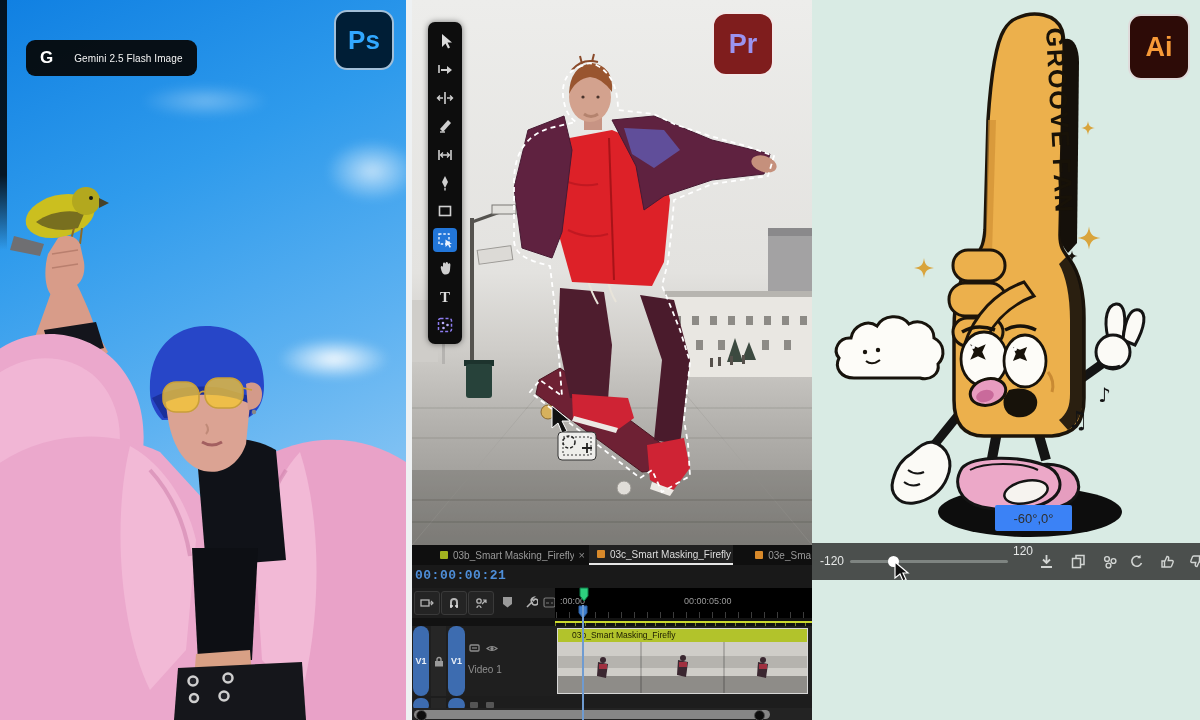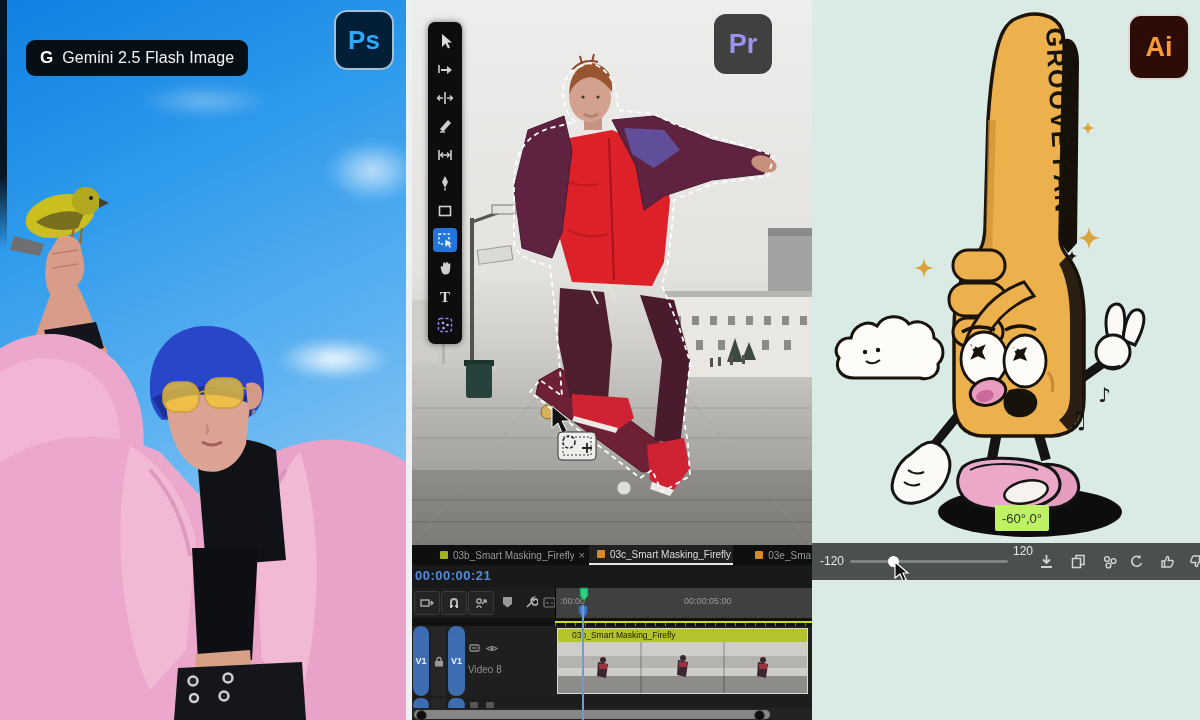--- a/index.html
+++ b/index.html
@@ -10,35 +10,35 @@
   
   #panel-left{left:0;top:0;width:406px;height:720px;overflow:hidden;
     background:linear-gradient(155deg,#1080e2 0%,#2f9bec 28%,#5eb2f1 55%,#8ec8f4 78%,#a7d3f4 100%);}
   .cloud{position:absolute;border-radius:50%;filter:blur(4px);
     background:radial-gradient(closest-side,rgba(255,255,255,.95),rgba(255,255,255,0));}
   #left-edge-shade{left:0;top:0;width:7px;height:250px;
     background:linear-gradient(#000 0%,#000 70%,transparent 100%);opacity:.85;}
   #gemini-badge{left:26px;top:40px;height:36px;display:flex;align-items:center;gap:9px;
     background:rgba(5,5,5,.93);border-radius:9px;padding:0 14px;color:#f4f4f4;}
   #gemini-badge .gicon{font-weight:bold;font-size:17px;color:#fff;}
-  #gemini-badge .glabel{font-size:16px;letter-spacing:.1px;}
+  #gemini-badge .glabel{font-size:10px;letter-spacing:.1px;margin-left:12px;}
   #prompt-box{left:26px;top:86px;width:228px;background:rgba(5,5,5,.93);border-radius:10px;
     padding:9px 11px;color:#f6f6f6;font-size:13px;line-height:1.38;letter-spacing:-.2px;}
   #prompt-caret{display:inline-block;width:1.5px;height:12px;background:#fff;margin-left:1px;
     vertical-align:-2px;}
   .app-badge{display:flex;align-items:center;justify-content:center;border-radius:13px;
     font-weight:bold;}
   #ps-badge{left:334px;top:10px;width:56px;height:56px;background:#001e36;
     border:2px solid rgba(190,220,245,.85);color:#31a8ff;font-size:26px;}
   #divider-lm{left:406px;top:0;width:6px;height:720px;background:#eef1f3;}
 
   
   #panel-mid{left:412px;top:0;width:400px;height:720px;background:#1b1b1b;}
   #video-area{left:0;top:0;width:400px;height:545px;overflow:hidden;}
-  #pr-badge{left:300px;top:12px;width:58px;height:60px;background:#404040;
+  #pr-badge{left:300px;top:12px;width:58px;height:60px;background:#7f1d1d;
     border:2px solid rgba(255,255,255,.9);color:#9b93f0;font-size:27px;border-radius:14px;}
   #pr-toolbar{left:16px;top:22px;width:34px;height:322px;background:#0d0d0d;border-radius:7px;
     display:flex;flex-direction:column;align-items:center;justify-content:space-between;
     padding:7px 0;box-sizing:border-box;box-shadow:0 0 6px rgba(0,0,0,.5);}
   .tool{width:24px;height:24px;display:flex;align-items:center;justify-content:center;
     border-radius:4px;}
   .tool.active{background:#2276d9;}
   .tool svg{display:block;}
 
   
@@ -48,28 +48,28 @@
   .seq-tab{display:flex;align-items:center;gap:5px;padding:0 8px;white-space:nowrap;overflow:hidden;}
   .seq-tab .chip{width:8px;height:8px;border-radius:1px;flex:0 0 auto;}
   #tab1{padding-left:28px;width:140px;}
   #tab1 .chip{background:#a2b31f;}
   #tab-close{display:flex;align-items:center;color:#8a8a8a;padding:0 4px;font-size:11px;}
   #tab2{background:#212121;border-bottom:2px solid #e6e6e6;color:#dedede;width:142px;}
   #tab2 .chip{background:#d8892a;}
   #tab3{margin-left:14px;width:54px;}
   #tab3 .chip{background:#d8892a;}
   #tc-row{left:0;top:20px;width:400px;height:23px;background:#191919;}
-  #timecode{left:3px;top:3px;font-family:Liberation Sans, sans-serif;font-size:13px;
+  #timecode{left:3px;top:3px;font-family:Liberation Mono, monospace;font-size:13px;
     font-weight:bold;color:#4e8ed8;letter-spacing:.5px;}
   #ctrl-row{left:0;top:43px;width:400px;height:30px;background:#1d1d1d;}
   .tl-btn{position:absolute;top:3px;width:24px;height:22px;border:1px solid #3a3a3a;border-radius:3px;
     display:flex;align-items:center;justify-content:center;background:#242424;}
   .tl-mini{position:absolute;top:6px;display:flex;align-items:center;justify-content:center;
     width:18px;height:16px;}
-  #ruler{left:143px;top:0;width:257px;height:30px;background:#404040;border-left:1px solid #000;
+  #ruler{left:143px;top:0;width:257px;height:30px;background:#000000;border-left:1px solid #000;
     color:#9b9b9b;font-size:9px;text-align:right;}
   #ruler .tickstrip{position:absolute;left:0;bottom:0;width:257px;height:6px;
     background:repeating-linear-gradient(90deg,#3d3d3d 0 1px,transparent 1px 13px);}
   #marker-green{left:165px;top:-5px;}
   #playhead-handle{left:163px;top:17px;}
   #workarea{left:0;top:73px;width:400px;height:8px;background:#121212;}
   #workarea .bar{position:absolute;left:143px;top:3px;width:257px;height:2px;background:#ccd92f;}
   #workarea .ticks{position:absolute;left:143px;top:5px;width:257px;height:3px;
     background:repeating-linear-gradient(90deg,#7e8a1e 0 1px,transparent 1px 10px);}
   #v1-row{left:0;top:81px;width:400px;height:70px;background:#1f1f1f;}
@@ -92,21 +92,21 @@
   #hscroll{position:absolute;left:2px;top:2px;width:356px;height:9px;background:#868686;
     border-radius:5px;}
   .knob{position:absolute;top:0px;width:11px;height:11px;border-radius:50%;background:#0d0d0d;
     border:1px solid #555;box-sizing:border-box;}
   #playhead-line{left:170px;top:60px;width:2px;height:115px;background:#6f9bd0;}
 
   
   #panel-right{left:812px;top:0;width:388px;height:720px;background:#d9ebe4;}
   #ai-badge{left:316px;top:14px;width:58px;height:62px;background:#2d0b07;
     border:2px solid rgba(255,255,255,.85);color:#f79a38;font-size:27px;border-radius:13px;}
-  #rotation-label{left:183px;top:505px;width:54px;height:26px;background:#bef264;color:#2e2e2e;
+  #rotation-label{left:183px;top:505px;width:77px;height:26px;background:#3b82f6;color:#2e2e2e;
     font-size:13px;display:flex;align-items:center;justify-content:center;border-radius:2px;}
   #ai-slider-strip{left:0;top:543px;width:388px;height:37px;background:#4b4f4d;}
   #slider-min{position:absolute;left:8px;top:11px;font-size:12px;color:#e6e8e7;}
   #slider-max{position:absolute;left:201px;top:1px;font-size:12px;color:#e6e8e7;}
   #slider-track{position:absolute;left:38px;top:17px;width:158px;height:3px;background:#7e8481;
     border-radius:2px;}
   #slider-thumb{position:absolute;left:38px;top:-4px;width:11px;height:11px;border-radius:50%;
     background:#fff;}
   .act-ico{position:absolute;top:8px;width:20px;height:20px;display:flex;align-items:center;
     justify-content:center;color:#d2d5d3;}
@@ -441,21 +441,21 @@
             <rect x="1" y="2" width="9" height="6" rx="1" fill="none" stroke="#8f8f8f" stroke-width="1.3"></rect>
             <path d="M3,5 h5" stroke="#8f8f8f" stroke-width="1.2"></path>
           </svg>
         </div>
       <div class="trk-ico" style="left:74px;">
           <svg width="12" height="9">
             <path d="M1,4.5 Q6,0.5 11,4.5 Q6,8.5 1,4.5 Z" fill="none" stroke="#8f8f8f" stroke-width="1.2"></path>
             <circle cx="6" cy="4.5" r="1.6" fill="#8f8f8f"></circle>
           </svg>
         </div>
-      <div id="video1-label">Video 8</div>
+      <div id="video1-label">Video 1</div>
       <div id="clip">
         <div id="clip-title">03b_Smart Masking_Firefly</div>
         <div id="clip-fx">fx</div>
         <svg id="clip-strip" viewBox="0 0 249 51" preserveAspectRatio="none">
           <rect width="249" height="51" fill="#cfcdc8"></rect>
           <rect y="14" width="249" height="12" fill="#b5b3ae"></rect>
           <rect y="34" width="249" height="17" fill="#8e8c88"></rect>
           <g fill="#3a2730">
             <circle cx="45" cy="18" r="3"></circle>
               <path d="M40,20 l10,2 -2,14 -9,-2 Z"></path>

